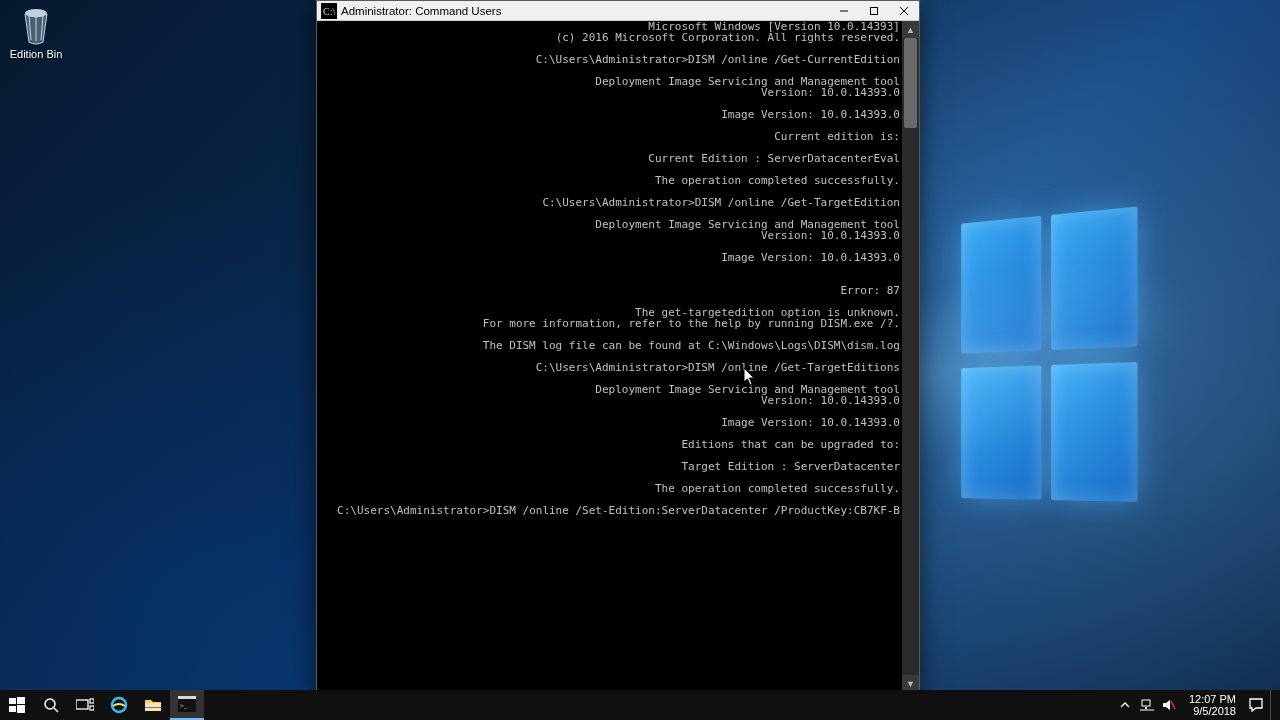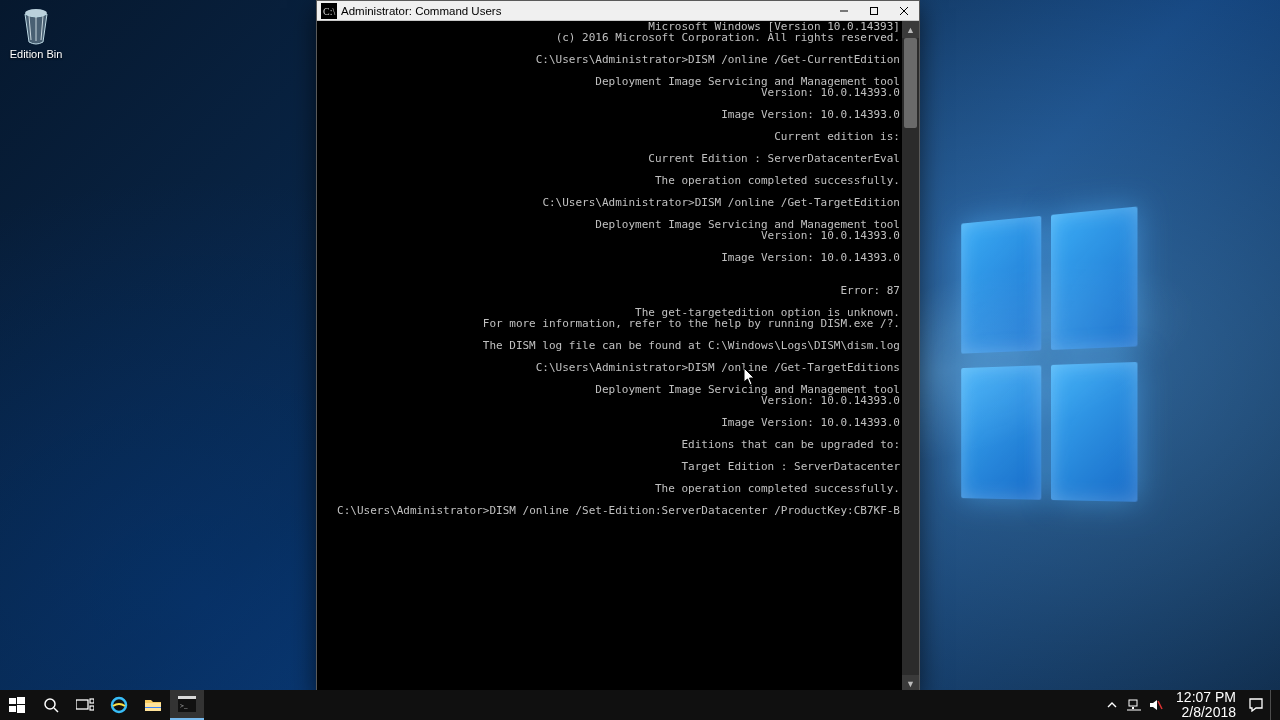--- a/index.html
+++ b/index.html
@@ -36,21 +36,21 @@
   
   .desk-icon { position: absolute; left: 6px; top: 6px; width: 60px; text-align: center; color: #fff; font-size: 11px; text-shadow: 0 1px 2px rgba(0,0,0,.9); cursor: default; }
   .desk-icon .binimg { width: 34px; height: 40px; margin: 0 auto 2px; }
 
   
   .taskbar { position: absolute; left: 0; bottom: 0; width: 100%; height: 30px; background: #101010; display: flex; align-items: stretch; color: #fff; }
   .tb-left { display: flex; align-items: stretch; }
   .tb-btn { width: 34px; display: flex; align-items: center; justify-content: center; cursor: pointer; }
   .tb-btn.active { background: rgba(255,255,255,0.15); border-bottom: 2px solid #76b9ed; }
   .tb-spacer { flex: 1; }
-  .tb-right { display: flex; align-items: center; gap: 6px; padding: 0 4px; font-size: 14px; }
+  .tb-right { display: flex; align-items: center; gap: 6px; padding: 0 4px; font-size: 11px; }
   .tray-icon { width: 16px; height: 16px; display:flex; align-items:center; justify-content:center; }
   .clock { text-align: right; line-height: 1.1; padding: 0 6px; }
   .show-desktop { width: 6px; height: 100%; border-left: 1px solid rgba(255,255,255,0.25); }
 
   
   .cmdwin {
     position: absolute; left: 316px; top: 0; width: 604px; height: 693px;
     background: #000; border: 1px solid #5a5a5a; box-shadow: 0 8px 24px rgba(0,0,0,0.6);
     display: flex; flex-direction: column;
   }
@@ -250,21 +250,21 @@
         </svg>
       </div>
       <div class="tray-icon">
         <svg width="14" height="12" viewBox="0 0 14 12">
           <path d="M1 4 H4 L8 1 V11 L4 8 H1 Z" fill="#fff"></path>
           <line x1="9" y1="2" x2="13" y2="10" stroke="#d33" stroke-width="1.5"></line>
         </svg>
       </div>
       <div class="clock">
         <div>12:07 PM</div>
-        <div>2/8/2018</div>
+        <div>9/5/2018</div>
       </div>
       <div class="tray-icon">
         <svg width="14" height="14" viewBox="0 0 14 14">
           <path d="M1 1 H13 V10 H7 L3 13 V10 H1 Z" fill="none" stroke="#fff" stroke-width="1.3"></path>
         </svg>
       </div>
       <div class="show-desktop"></div>
     </div>
   </div>
 

